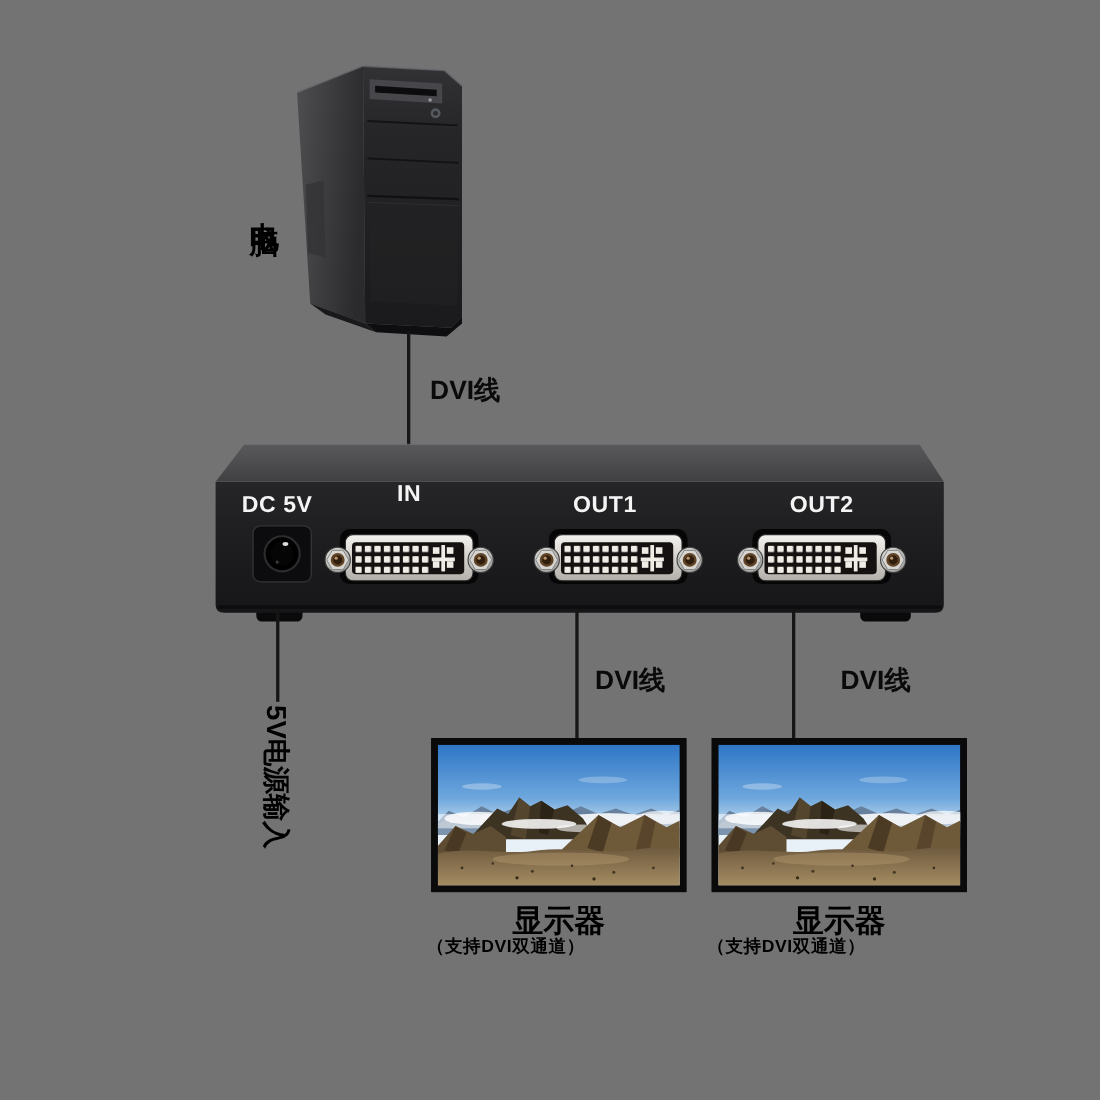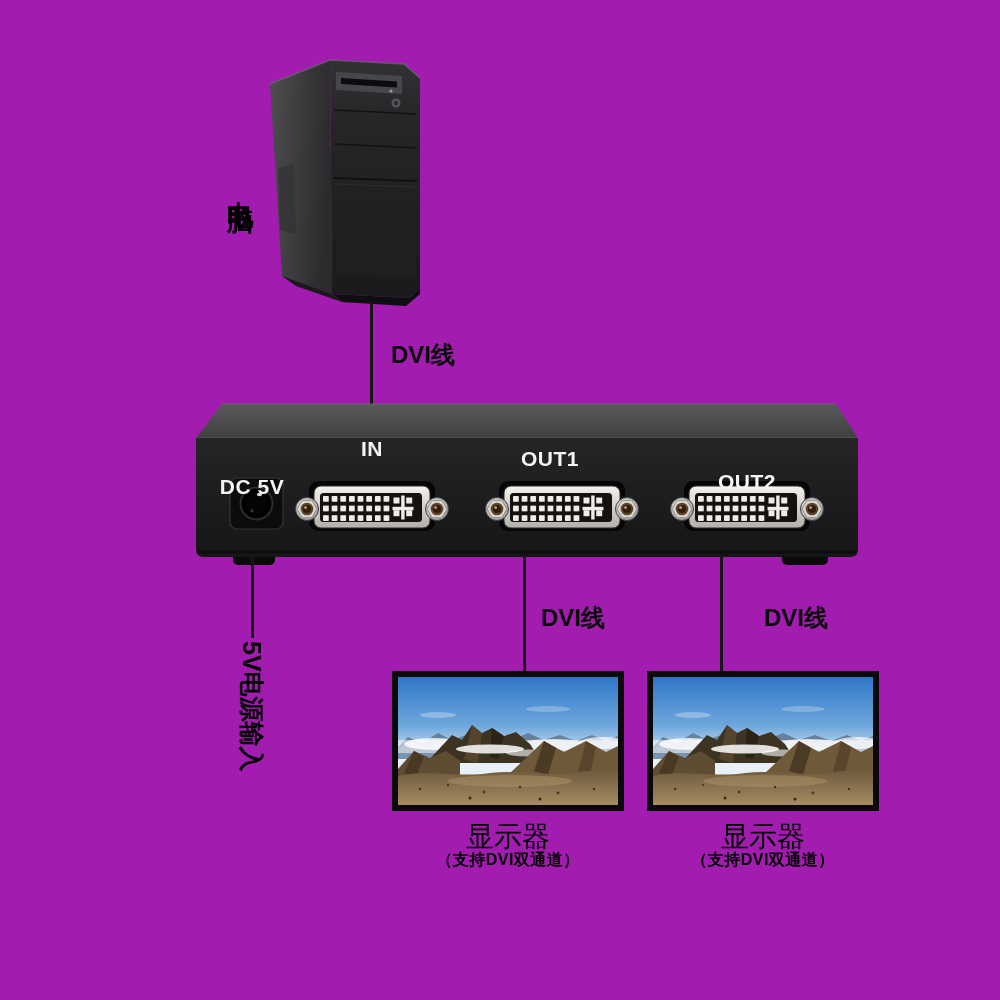--- a/index.html
+++ b/index.html
@@ -1,44 +1,44 @@
 <!DOCTYPE html>
 <html><head>
 <meta charset="utf-8">
 <style>
   * { margin:0; padding:0; box-sizing:border-box; }
   html,body { background:#ffffff; }
   body { font-family:"Liberation Sans","DejaVu Sans",sans-serif; }
   .canvas {
     position:relative; width:1000px; height:1000px;
-    background:#a21caf; overflow:hidden;
+    background:#737373; overflow:hidden;
   }
   .abs { position:absolute; }
 
   
   .cn-vert {
     writing-mode:vertical-rl; text-orientation:upright;
     font-size:27px; font-weight:700; color:#000; letter-spacing:3px;
   }
   .cable-label {
     font-size:24px; font-weight:600; color:#0a0a0a; white-space:nowrap;
   }
   .power-label {
     font-size:25px; font-weight:700; color:#000; white-space:nowrap;
     transform:rotate(90deg); transform-origin:0 0;
   }
   .port-label {
     width:120px; text-align:center; font-size:21px; font-weight:700;
     color:#f4f4f4; letter-spacing:0.5px; white-space:nowrap;
   }
   .monitor-label {
-    width:220px; text-align:center; font-size:28px; font-weight:400; color:#000;
+    width:220px; text-align:center; font-size:28px; font-weight:700; color:#000;
   }
   .monitor-note {
-    width:240px; text-align:center; font-size:16px; font-weight:600; color:#000;
+    width:240px; text-align:left; font-size:16px; font-weight:600; color:#000;
     letter-spacing:0.5px; white-space:nowrap;
   }
 
   
   .cable { width:3px; background:#161616; }
 
   
   .monitor {
     width:232px; height:140px; border:6px solid #0a0a0a; background:#0a0a0a;
   }
@@ -164,24 +164,24 @@
       <circle cx="256.5" cy="503.5" r="10.5" fill="#050505"></circle>
       <circle cx="252" cy="511" r="1.4" fill="#3e3e40"></circle>
       <ellipse cx="259.5" cy="494.5" rx="2.6" ry="1.8" fill="#e9e9e9" opacity="0.95"></ellipse>
     </g>
 
     <use href="#bx-dvi" transform="translate(372,0)"></use>
     <use href="#bx-dvi" transform="translate(562,0)"></use>
     <use href="#bx-dvi" transform="translate(747,0)"></use>
   </svg>
 
-  <div class="abs port-label" style="left:192px; top:447px;margin-top:28px;">DC 5V</div>
+  <div class="abs port-label" style="left:192px; top:447px;">DC 5V</div>
   <div class="abs port-label" style="left:312px; top:437px;">IN</div>
   <div class="abs port-label" style="left:490px; top:447px;">OUT1</div>
-  <div class="abs port-label" style="left:687px; top:470px;">OUT2</div>
+  <div class="abs port-label" style="left:687px; top:447px;">OUT2</div>
 
   <div class="abs cable" style="left:251px; top:556px; height:82px;"></div>
   <div class="abs power-label" style="left:268px; top:641px;">5V电源输入</div>
 
   <div class="abs cable" style="left:523px; top:556px; height:118px;"></div>
   <div class="abs cable" style="left:720px; top:556px; height:118px;"></div>
   <div class="abs cable-label" style="left:541px; top:602px;">DVI线</div>
   <div class="abs cable-label" style="left:764px; top:602px;">DVI线</div>
 
   <svg width="0" height="0" style="position:absolute" aria-hidden="true">

